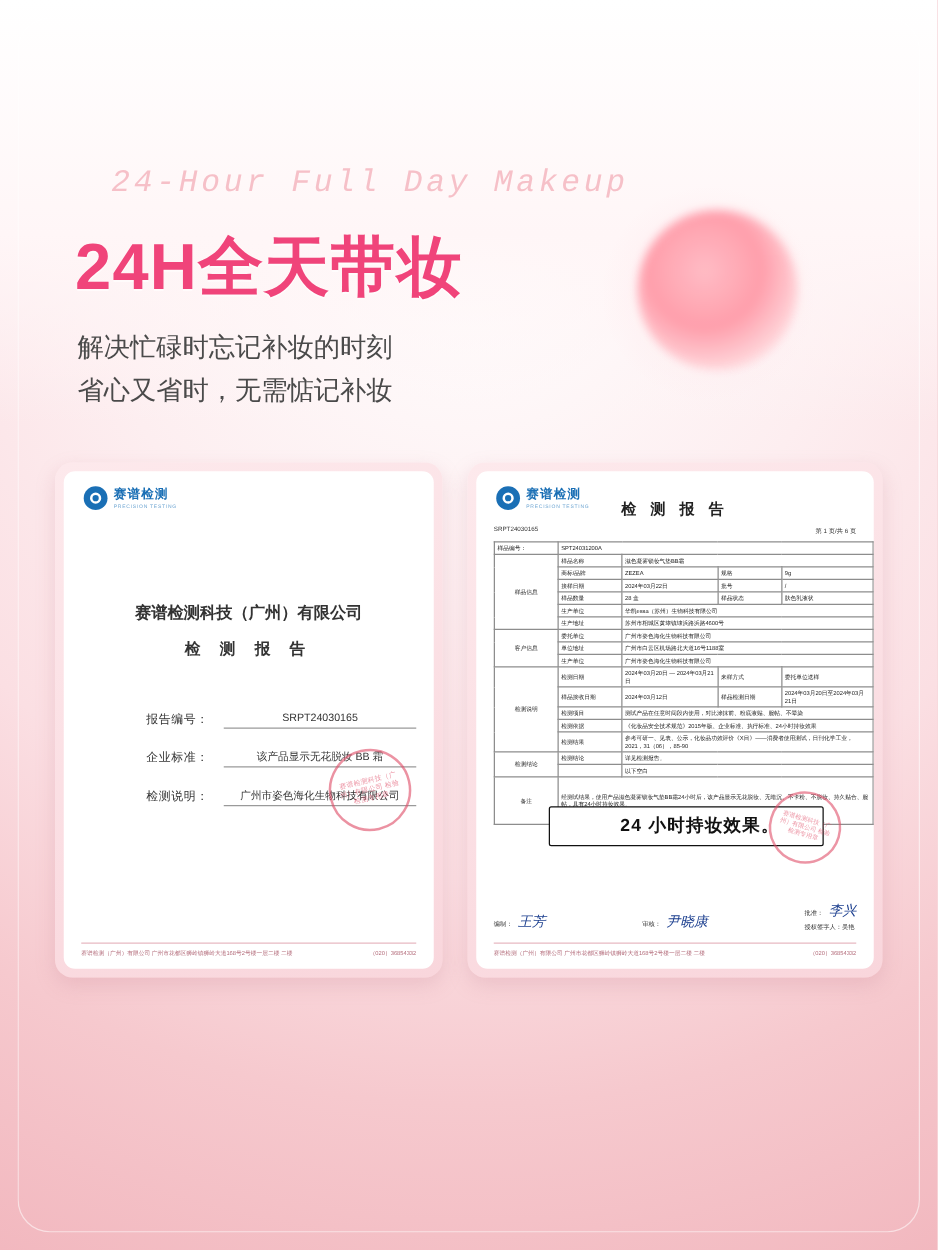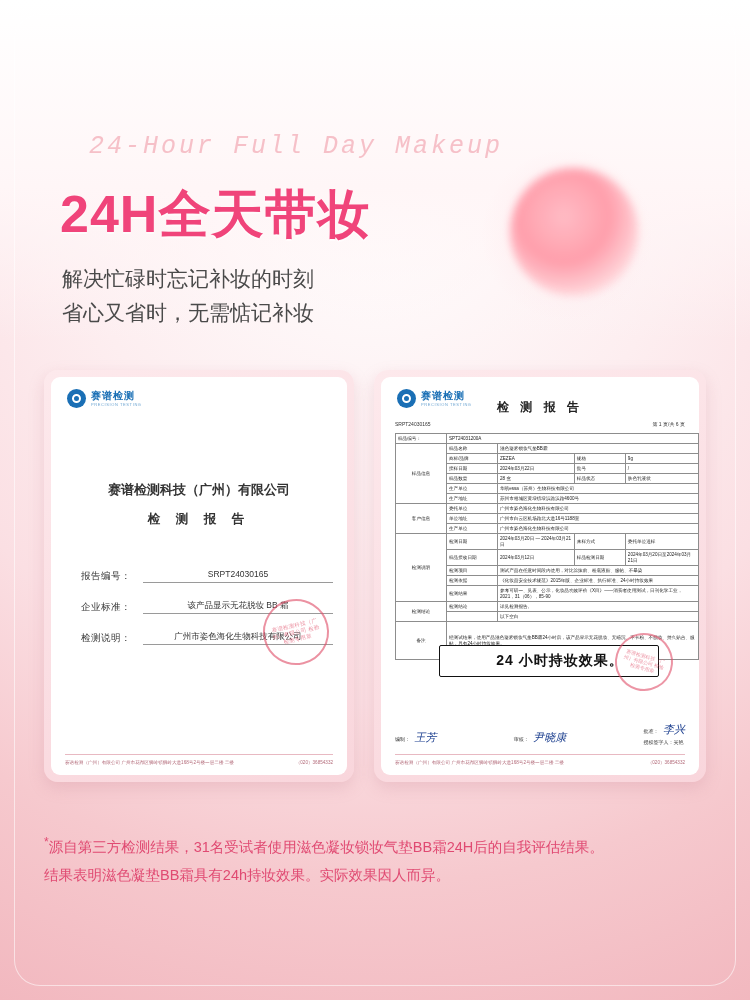--- a/index.html
+++ b/index.html
@@ -81,21 +81,21 @@
     border:2px solid #fff;box-sizing:border-box;
   }
   .logo-txt{display:flex;flex-direction:column;line-height:1;}
   .logo-cn{font-size:10px;color:#1a6fb5;font-weight:bold;letter-spacing:1px;}
   .logo-en{font-size:4px;color:#6fa6d2;letter-spacing:.6px;margin-top:2px;}
 
   
   .lc-title{position:absolute;left:0;right:0;top:104px;text-align:center;font-size:13px;color:#333;font-weight:bold;}
   .lc-sub{position:absolute;left:0;right:0;top:134px;text-align:center;font-size:12.5px;color:#333;letter-spacing:6px;font-weight:bold;}
   .lc-rows{position:absolute;left:30px;top:192px;width:252px;}
-  .lc-row{display:flex;align-items:flex-end;margin-bottom:17px;}
+  .lc-row{display:flex;align-items:flex-start;margin-bottom:17px;margin-left:36px;}
   .lc-lab{font-size:9.5px;color:#333;width:62px;flex:none;letter-spacing:.5px;}
   .lc-val{
     flex:1;font-size:8.5px;color:#333;text-align:center;
     border-bottom:1px solid #9a9a9a;padding-bottom:2px;line-height:11px;
   }
   .stamp{
     position:absolute;right:18px;top:222px;width:66px;height:66px;border-radius:50%;
     border:2px solid #e0506a;opacity:.62;transform:rotate(-13deg);
     display:flex;align-items:center;justify-content:center;text-align:center;
     color:#e0506a;font-size:5.5px;line-height:7px;letter-spacing:.3px;
@@ -337,19 +337,13 @@
         </div>
 
         <div class="footer">
           <span class="f1">赛谱检测（广州）有限公司 广州市花都区狮岭镇狮岭大道168号2号楼一层二楼 二楼</span>
           <span class="f2">（020）36854332</span>
         </div>
       </div>
     </div>
   </div>
 
-  <div class="note">
-    <div>
-      <span class="star">*</span><span>源自第三方检测结果，31名受试者使用滋色凝妆锁妆气垫BB霜24H后的自我评估结果。</span>
-    </div>
-    <div>结果表明滋色凝垫BB霜具有24h持妆效果。实际效果因人而异。</div>
-  </div>
 </div>
 
 </body></html>

